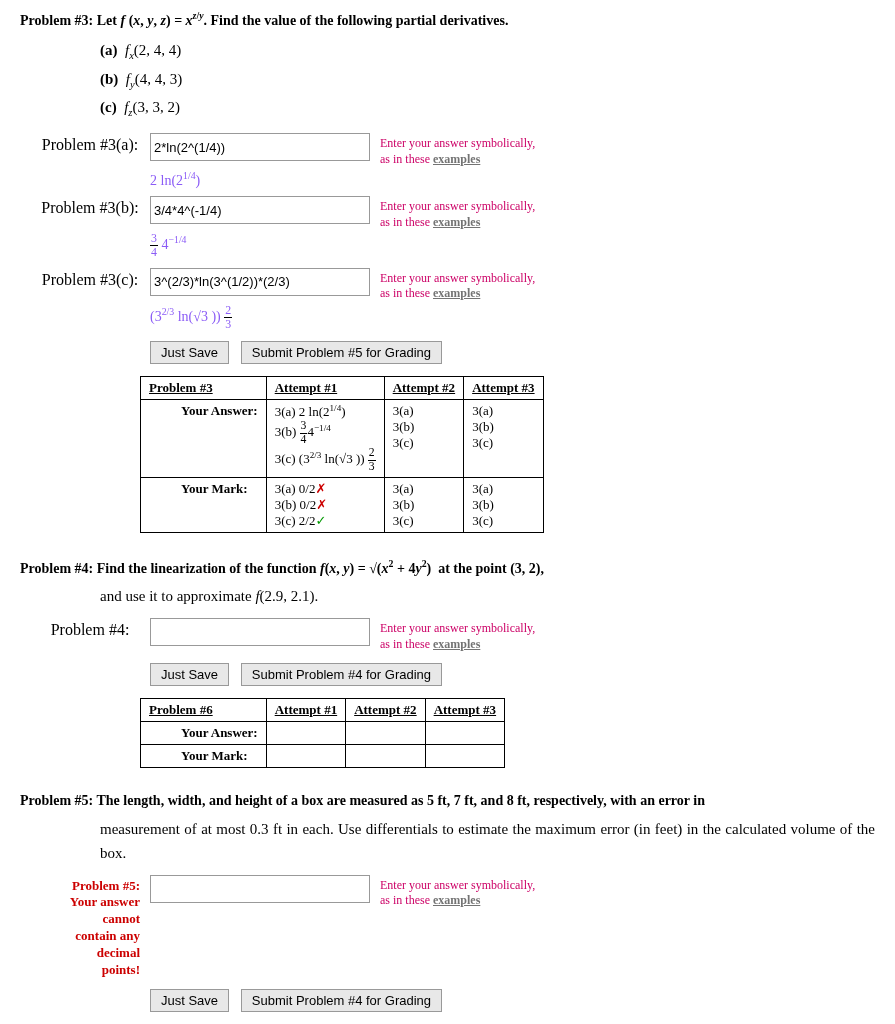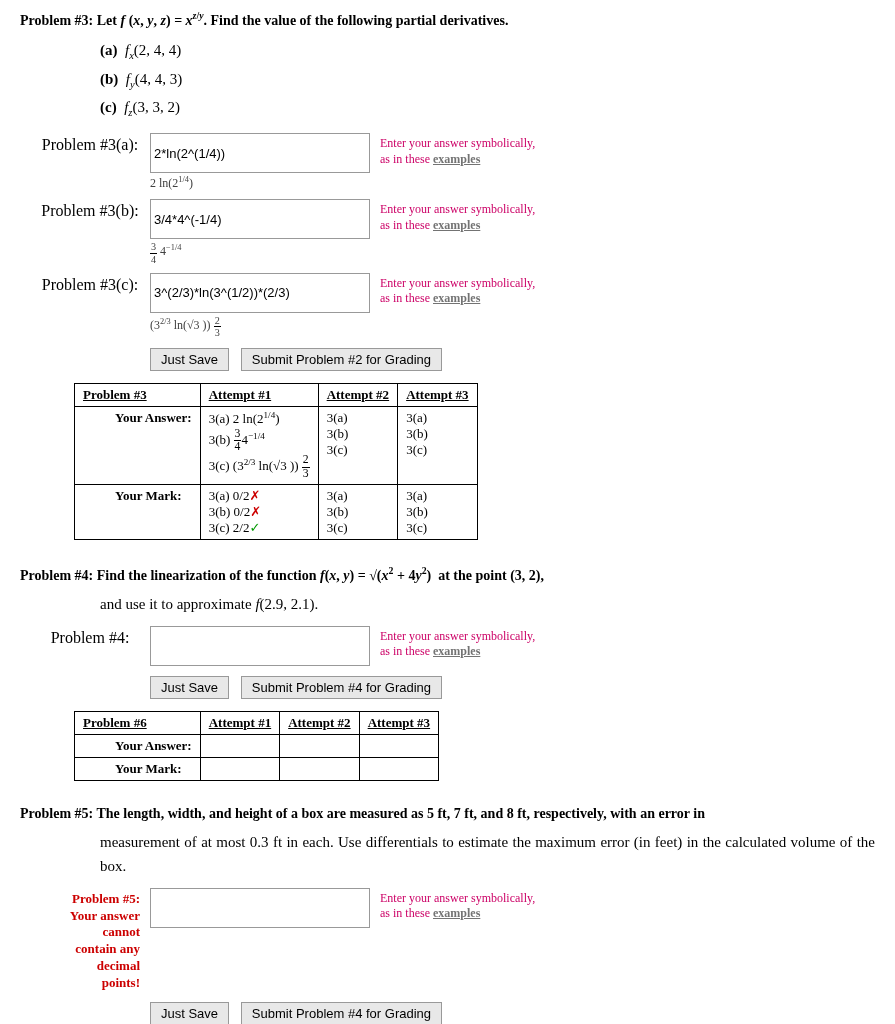--- a/index.html
+++ b/index.html
@@ -39,29 +39,29 @@
       padding-top: 3px;
       font-size: 16px;
       flex-shrink: 0;
     }
     .input-area {
       display: flex;
       flex-direction: column;
     }
     .input-field {
       width: 220px;
-      height: 40px;
+      height: 28px;
       border: 1px solid #999;
       font-size: 13px;
       padding: 1px 3px;
       background: #fff;
     }
     .rendered-answer {
-      color: #404040;
-      font-size: 12px;
+      color: #8b5cf6;
+      font-size: 14px;
       margin-top: 2px;
     }
     .hint-text {
       color: #cc0066;
       font-size: 12px;
       margin-left: 10px;
       line-height: 1.3;
       padding-top: 3px;
     }
     .hint-text a {
@@ -81,21 +81,21 @@
     .btn {
       border: 1px solid #999;
       background: #e8e8e8;
       padding: 3px 10px;
       font-size: 13px;
       cursor: pointer;
       margin-right: 8px;
       font-family: Arial, sans-serif;
     }
     .attempts-table {
-      margin-left: 54px;
+      margin-left: 120px;
       border-collapse: collapse;
       font-size: 13px;
       margin-bottom: 25px;
     }
     .attempts-table th, .attempts-table td {
       border: 1px solid #000;
       padding: 3px 8px;
       vertical-align: top;
       text-align: left;
     }
@@ -203,21 +203,21 @@
         (3<sup>2/3</sup> ln(√3 )) <span class="frac">
             <span class="num-frac">2</span>
             <span class="den-frac">3</span>
           </span>
       </div>
     </div>
   </div>
 
   <div class="buttons-row">
     <button class="btn">Just Save</button>
-    <button class="btn">Submit Problem #2 for Grading</button>
+    <button class="btn">Submit Problem #5 for Grading</button>
   </div>
 
   <table class="attempts-table">
     <thead>
       <tr>
         <th>Problem #3</th>
         <th>Attempt #1</th>
         <th>Attempt #2</th>
         <th>Attempt #3</th>
       </tr>

